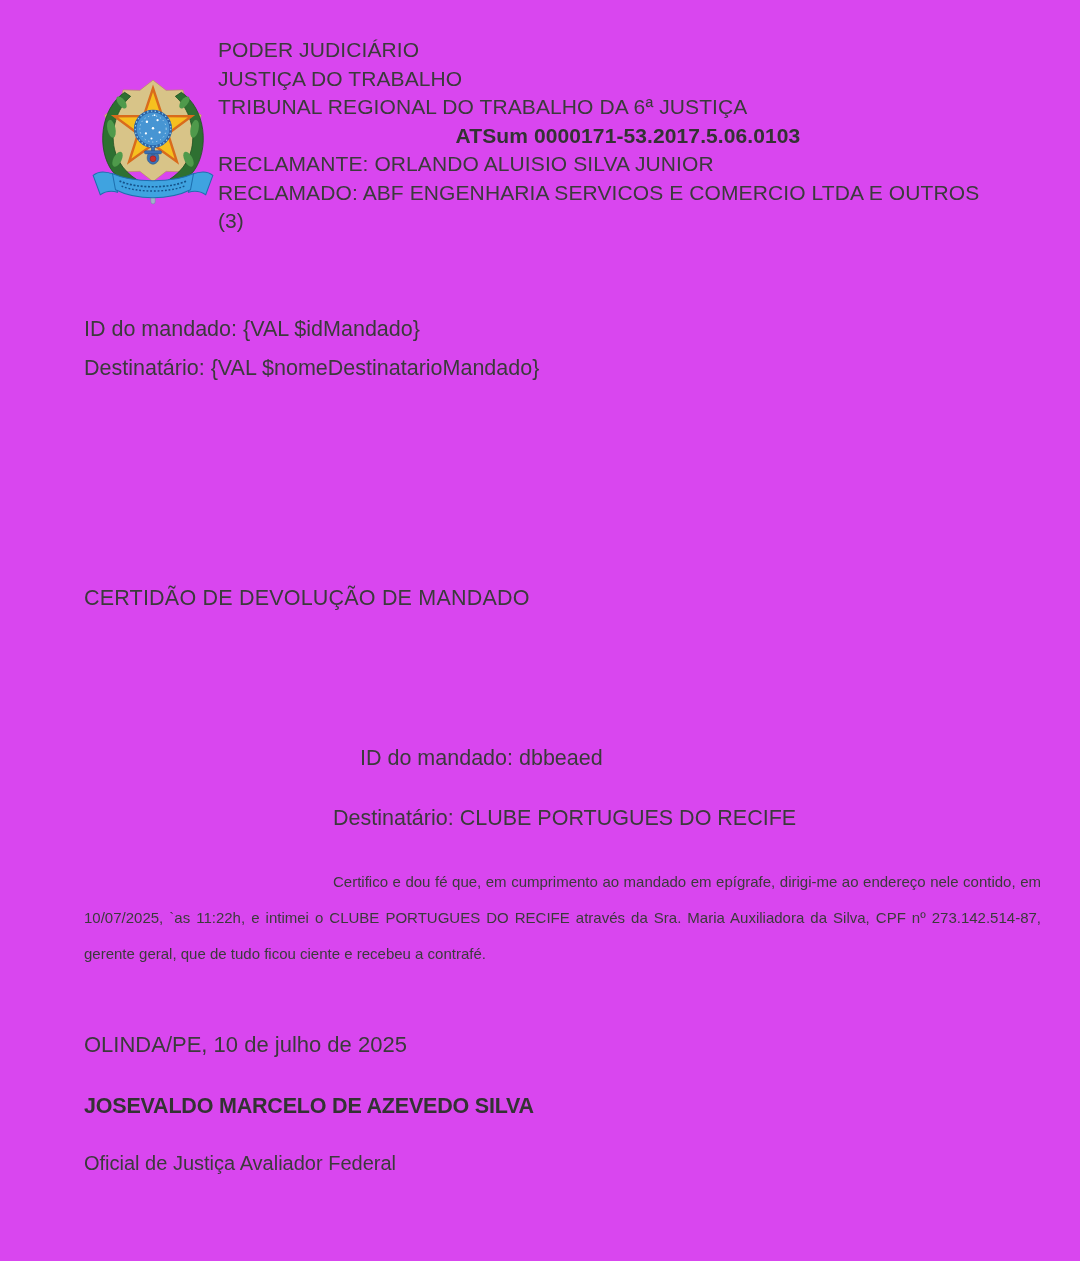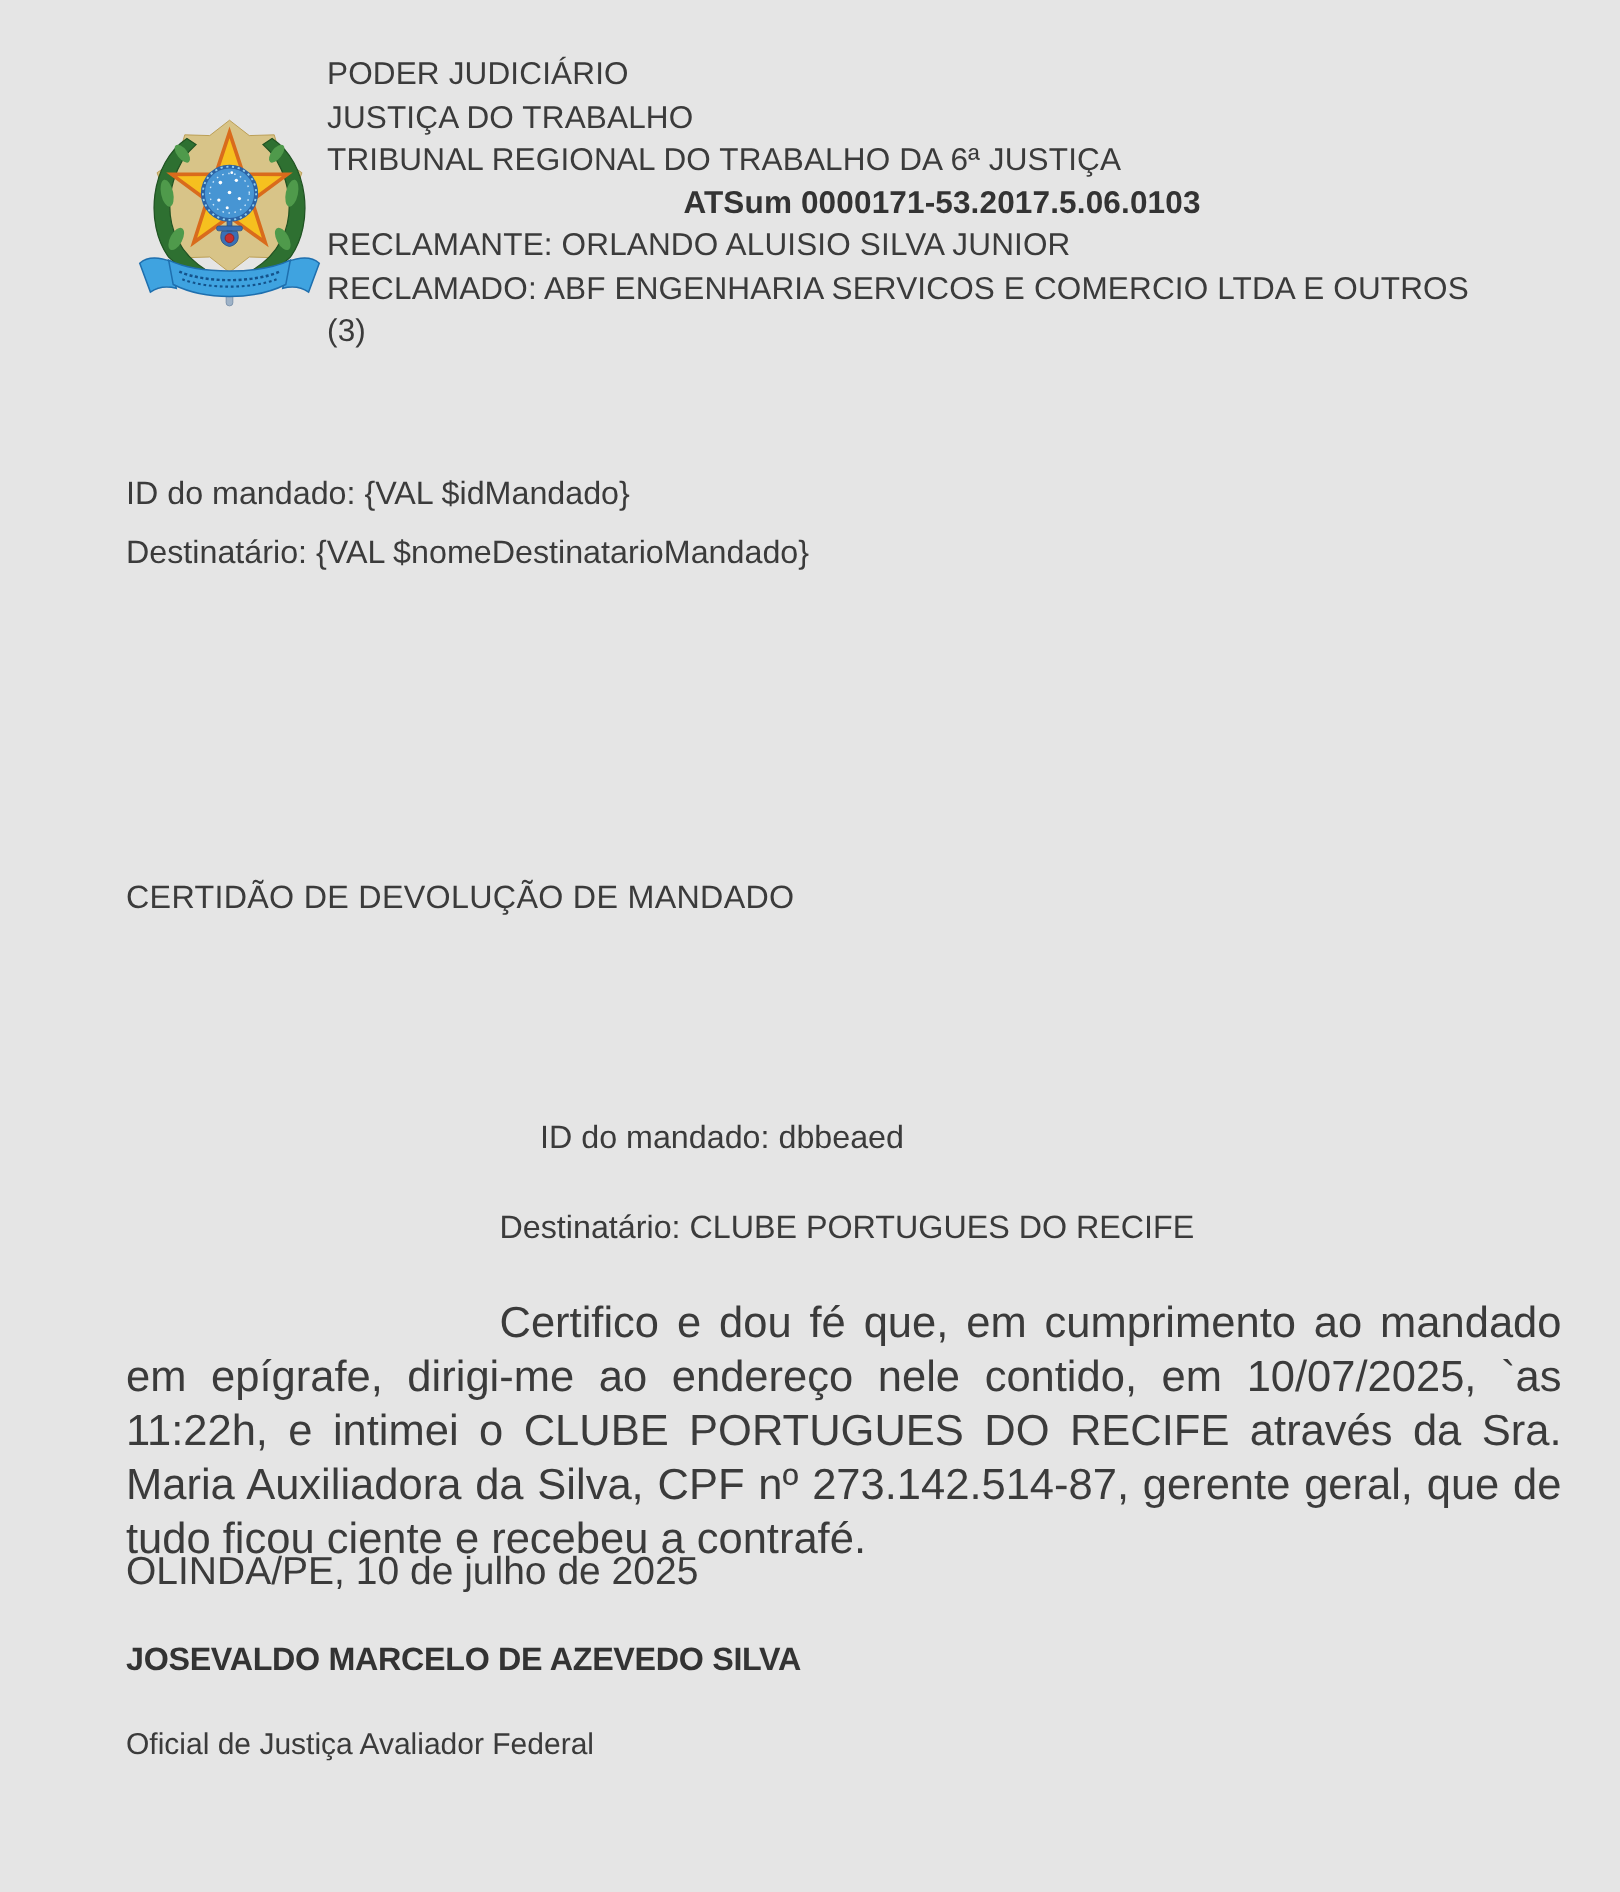--- a/index.html
+++ b/index.html
@@ -1,21 +1,21 @@
 <!DOCTYPE html>
 <html><head>
 <meta charset="utf-8">
 <style>
   * { margin: 0; padding: 0; box-sizing: border-box; }
   html, body { background: #ffffff; }
   .page {
     position: relative;
     width: 1080px;
     height: 1261px;
-    background: #e5e5e5;
+    background: #d946ef;
     font-family: "Liberation Sans", sans-serif;
     color: #3b3b3b;
     overflow: hidden;
   }
   .logo {
     position: absolute;
     left: 90px;
     top: 70px;
     width: 126px;
     height: 142px;
@@ -59,30 +59,30 @@
     position: absolute;
     left: 333px;
     top: 806px;
     font-size: 21.5px;
   }
   .body-paragraph {
     position: absolute;
     left: 84px;
     top: 864px;
     width: 957px;
-    font-size: 29px;
+    font-size: 15px;
     line-height: 36px;
     text-align: justify;
     text-indent: 249px;
   }
   .date-line {
     position: absolute;
     left: 84px;
     top: 1032px;
-    font-size: 26px;
+    font-size: 22px;
   }
   .officer-name {
     position: absolute;
     left: 84px;
     top: 1094px;
     font-size: 21.5px;
     font-weight: 700;
     color: #333333;
     letter-spacing: -0.2px;
   }

